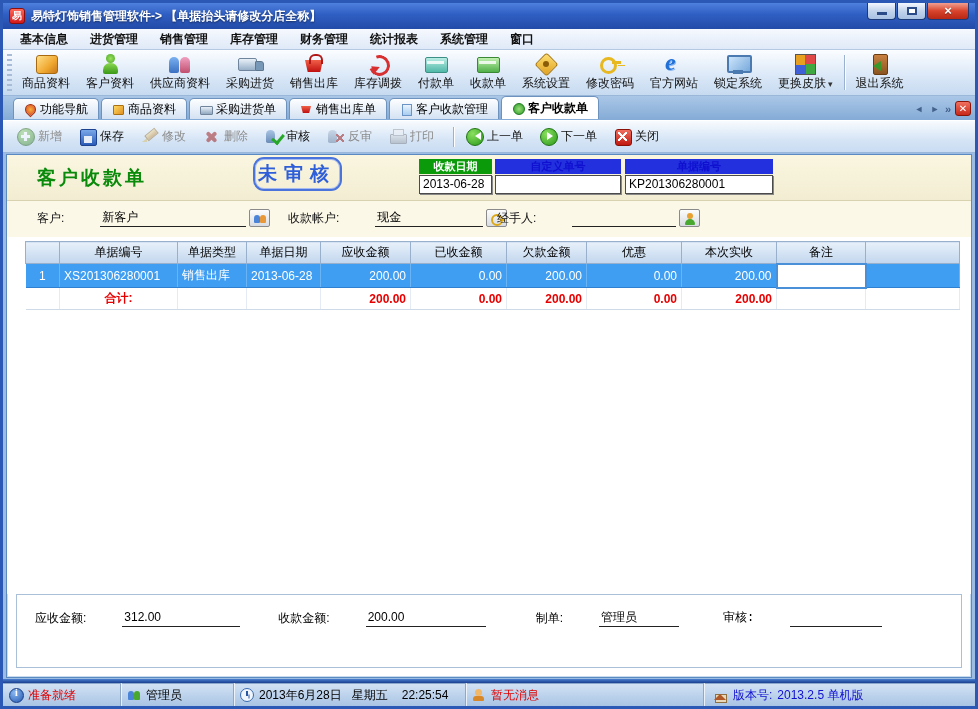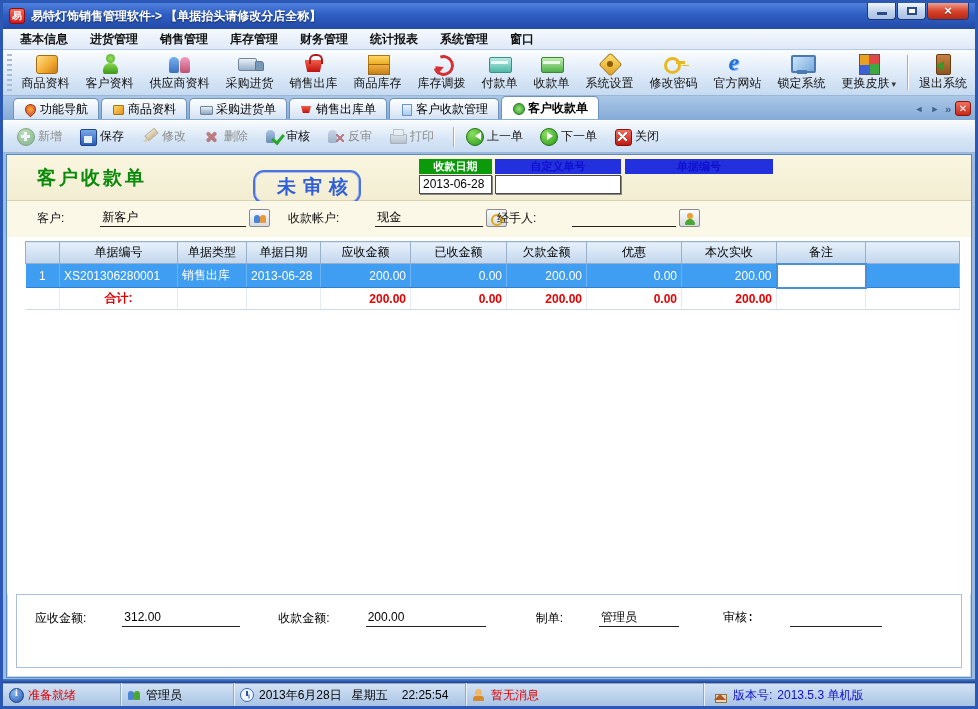--- a/index.html
+++ b/index.html
@@ -106,21 +106,21 @@
   .a-close::before { left:1px; top:1px; width:15px; height:15px; border-radius:3px; background:linear-gradient(#f07060,#c01810); border:1px solid #8a1008; }
   .a-close::after { left:4px; top:4px; width:9px; height:9px; background:
       linear-gradient(45deg,transparent 42%,#fff 42% 58%,transparent 58%),
       linear-gradient(-45deg,transparent 42%,#fff 42% 58%,transparent 58%); }
 
   
   .content { height:526px; background:#9cbce4; padding:1px 3px; }
   .panel { height:100%; border:1px solid #5b8ac0; background:#fff; display:flex; flex-direction:column; box-shadow:inset 0 0 0 1px #c6daf0; }
   .form-head { height:46px; background:linear-gradient(#faf6e0,#f2edd2); border-bottom:1px solid #d8d2b0; position:relative; flex:none; }
   .doc-title { position:absolute; left:30px; top:10px; font-size:19px; font-weight:bold; color:#0a8a0a; letter-spacing:3px; }
-  .stamp { position:absolute; left:246px; top:15px; font-size:19px; font-weight:bold; color:#2f5fd8; letter-spacing:7px; padding:2px 4px 2px 22px; border:2px solid #4a74dc; border-radius:11px; box-shadow:inset 0 0 0 1px #a8bcf0; }
+  .stamp { position:absolute; left:246px; top:2px; font-size:19px; font-weight:bold; color:#2f5fd8; letter-spacing:7px; padding:2px 4px 2px 3px; border:2px solid #4a74dc; border-radius:11px; box-shadow:inset 0 0 0 1px #a8bcf0; }
   .hfield { position:absolute; top:4px; }
   .hf1 { left:412px; width:73px; }
   .hf2 { left:488px; width:126px; }
   .hf3 { left:618px; width:148px; }
   .hband { height:15px; font-size:11px; font-weight:bold; color:#fff; text-align:center; line-height:15px; }
   .hband.green { background:#0a9a0a; }
   .hband.blue { background:#2230dd; }
   .hinput { height:19px; margin-top:1px; background:#fff; border:1px solid #4a4a4a; font-size:12px; line-height:17px; padding-left:3px; color:#000; box-shadow:1px 1px 0 #888; }
   .form-row { height:36px; background:#fbf8e8; position:relative; flex:none; }
   .fgroup { position:absolute; top:8px; display:flex; align-items:center; }
@@ -221,24 +221,20 @@
       </div>
     <div class="titem">
         <span class="ti i-truck"></span>
         <span class="tlabel">采购进货</span>
       </div>
     <div class="titem">
         <span class="ti i-basket"></span>
         <span class="tlabel">销售出库</span>
       </div>
     <div class="titem">
-        <span class="ti i-stock"></span>
-        <span class="tlabel">商品库存</span>
-      </div>
-    <div class="titem">
         <span class="ti i-transfer"></span>
         <span class="tlabel">库存调拨</span>
       </div>
     <div class="titem">
         <span class="ti i-payment"></span>
         <span class="tlabel">付款单</span>
       </div>
     <div class="titem">
         <span class="ti i-receipt"></span>
         <span class="tlabel">收款单</span>
@@ -358,20 +354,21 @@
         <div class="hfield hf1">
           <div class="hband green">收款日期</div>
           <div class="hinput">2013-06-28</div>
         </div>
         <div class="hfield hf2">
           <div class="hband blue">自定义单号</div>
           <div class="hinput"></div>
         </div>
         <div class="hfield hf3">
           <div class="hband blue">单据编号</div>
+          <div class="hinput">KP201306280001</div>
         </div>
       </div>
 
       <div class="form-row">
         <div class="fgroup fg1">
           <span class="flabel">客户:</span>
           <span class="u" style="width:146px;">新客户</span>
           <span class="fbtn fb-people"></span>
         </div>
         <div class="fgroup fg2">
@@ -478,17 +475,17 @@
       <span style="margin-left:10px;">星期五</span>
       <span style="margin-left:14px;">22:25:54</span>
     </div>
     <div class="sseg" style="width:238px;">
       <span class="si s-msg"></span>
       <span class="red">暂无消息</span>
     </div>
     <div class="sseg">
       <span class="si s-home" style="margin-left:4px;"></span>
       <span class="blue">版本号:</span>
-      <span class="blue" style="margin-left:5px;">2013.5.3 单机版</span>
+      <span class="blue" style="margin-left:5px;">2013.2.5 单机版</span>
     </div>
   </div>
 
 </div>
 
 </body></html>

